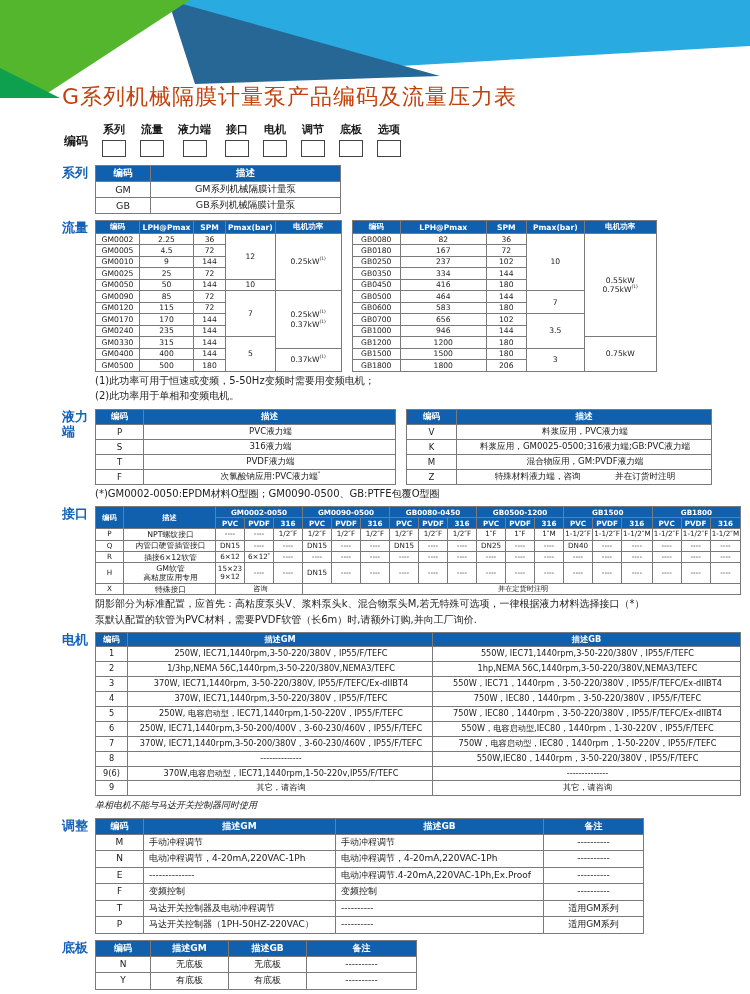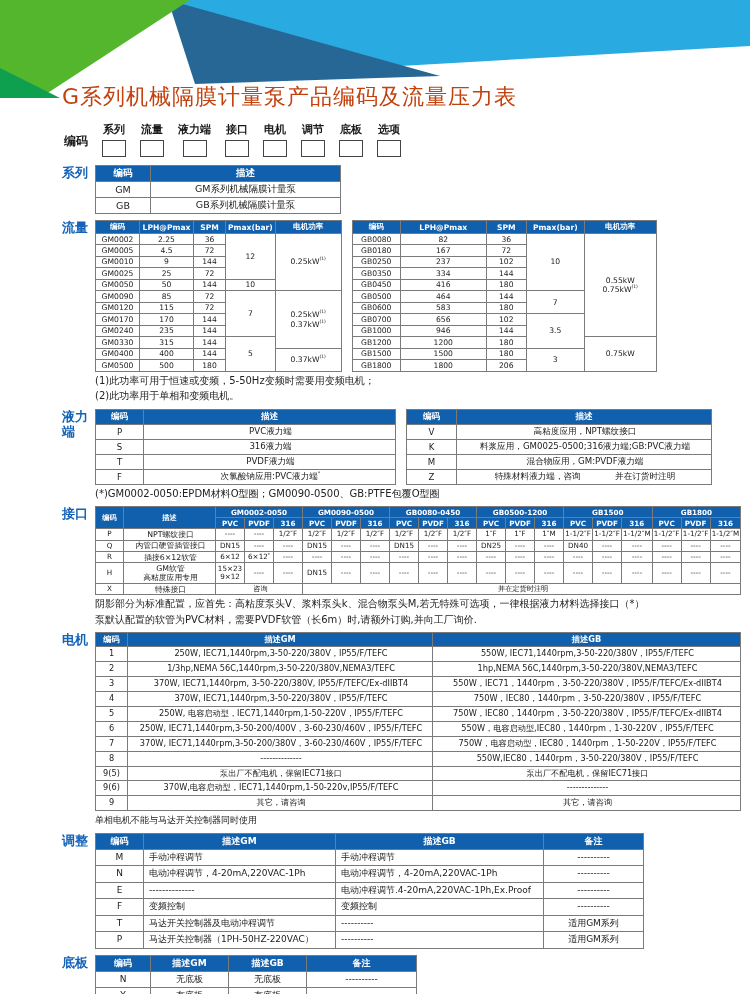--- a/index.html
+++ b/index.html
@@ -20,21 +20,21 @@
   .sec-body{flex:1;min-width:0;}
   .tables-row{display:flex;gap:10px;align-items:flex-start;}
   table{border-collapse:collapse;table-layout:fixed;}
   th,td{border:1px solid #7a7a7a;padding:1px 2px;text-align:center;vertical-align:middle;
         overflow:hidden;white-space:nowrap;}
   th{background:#1060ae;color:#fff;font-weight:bold;}
   td{background:#fff;}
   sup{font-size:0.6em;line-height:0;}
   .tl{text-align:center;padding-left:4px !important;}
   .note{font-size:10px;color:#222;line-height:1.35;margin-top:2px;}
-  .note-strong{font-size:9px;color:#222;line-height:1.4;margin-top:3px;}
+  .note-strong{font-size:9px;color:#222;line-height:1.4;margin-top:3px;font-style:italic;}
   
   .t-series{font-size:9.5px;}
   .t-flow{font-size:7.6px;}
   .t-flow td{padding:0.5px 1px;line-height:1.25;}
   .t-hyd{font-size:8.6px;}
   .t-hyd td:nth-child(2){text-align:center;padding-left:4px;white-space:normal;}
   .t-if{font-size:7.2px;}
   .t-if th{padding:0.5px 1px;}
   .t-if td{padding:0.5px 1px;line-height:1.2;}
   .t-if td:nth-child(2){text-align:center;padding-left:3px;font-size:7.8px;white-space:normal;}
@@ -353,21 +353,21 @@
               </colgroup>
           <thead>
                 <tr>
                   <th>编码</th>
                   <th>描述</th>
                 </tr>
               </thead>
               <tbody>
                 <tr>
                   <td>V</td>
-                  <td>高粘度应用，NPT螺纹接口</td>
+                  <td>料浆应用，PVC液力端</td>
                 </tr>
                 <tr>
                   <td>K</td>
                   <td>料浆应用，GM0025-0500;316液力端;GB:PVC液力端</td>
                 </tr>
                 <tr>
                   <td>M</td>
                   <td>混合物应用，GM:PVDF液力端</td>
                 </tr>
                 <tr>
@@ -575,25 +575,20 @@
                 <td>7</td>
                 <td>370W, IEC71,1440rpm,3-50-200/380V，3-60-230/460V，IP55/F/TEFC</td>
                 <td>750W，电容启动型，IEC80，1440rpm，1-50-220V，IP55/F/TEFC</td>
               </tr>
               <tr>
                 <td>8</td>
                 <td>--------------</td>
                 <td>550W,IEC80，1440rpm，3-50-220/380V，IP55/F/TEFC</td>
               </tr>
               <tr>
-                <td>9(5)</td>
-                <td>泵出厂不配电机，保留IEC71接口</td>
-                <td>泵出厂不配电机，保留IEC71接口</td>
-              </tr>
-              <tr>
                 <td>9(6)</td>
                 <td>370W,电容启动型，IEC71,1440rpm,1-50-220v,IP55/F/TEFC</td>
                 <td>--------------</td>
               </tr>
               <tr>
                 <td>9</td>
                 <td>其它，请咨询</td>
                 <td>其它，请咨询</td>
               </tr>
             </tbody>

